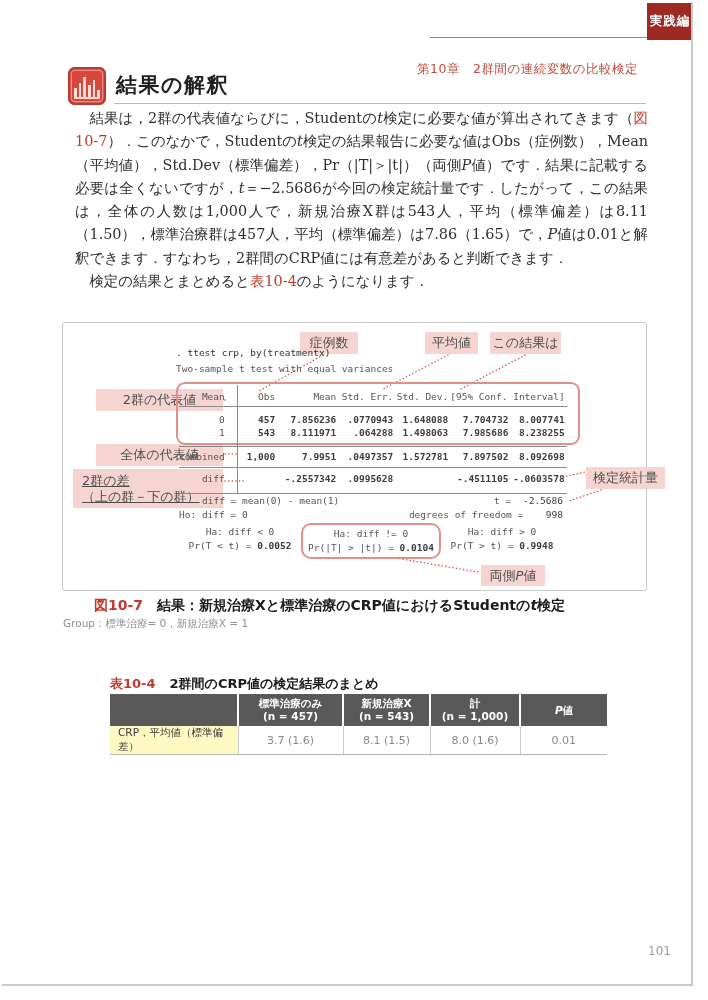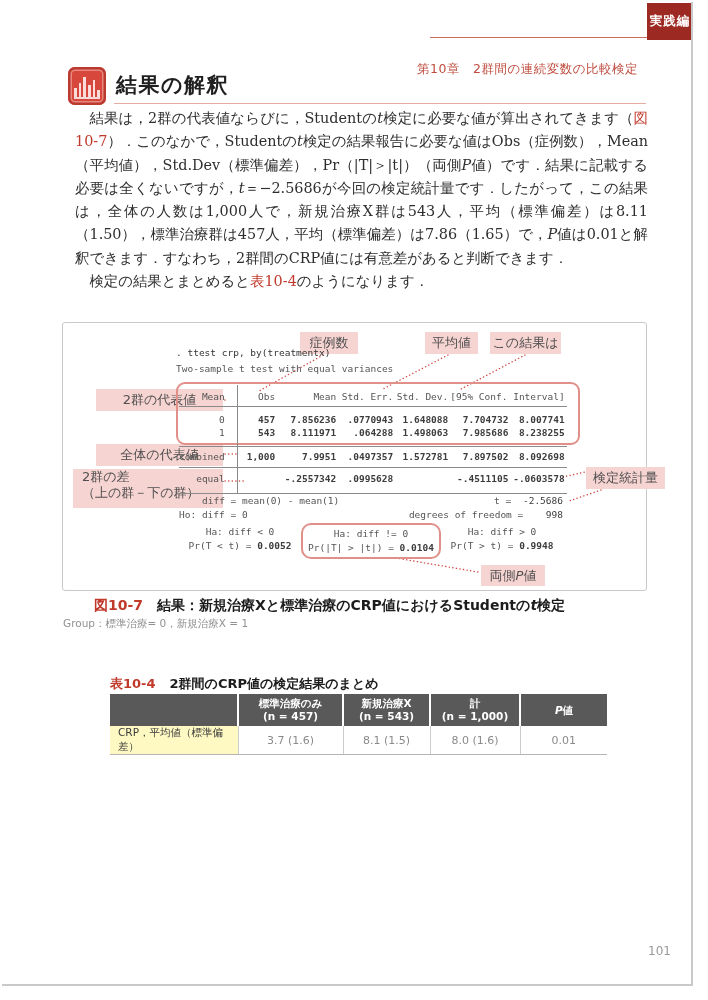--- a/index.html
+++ b/index.html
@@ -40,21 +40,21 @@
   .mono { font-family:"DejaVu Sans Mono","Liberation Mono",monospace; font-size:9.5px; color:#555; white-space:nowrap; }
   .cmd { position:absolute; left:113px; top:24px; font-weight:normal; color:#333; }
   .subtitle { position:absolute; left:113px; top:40px; }
   .redbox { position:absolute; left:113px; top:59px; width:404px; height:63px; border:2px solid #e09089; border-radius:9px; }
   .pl { position:absolute; background:#f6d4d2; color:#4f4f4f; font-size:13px; display:flex; align-items:center; justify-content:center; }
   .pl-obs  { left:237px; top:9px;  width:58px; height:22px; }
   .pl-mean { left:362px; top:9px;  width:53px; height:22px; }
   .pl-sd   { left:427px; top:9px;  width:71px; height:22px; }
   .pl-grp  { left:33px;  top:66px; width:127px; height:22px; }
   .pl-all  { left:33px;  top:121px; width:127px; height:22px; }
-  .pl-diff { left:10px;  top:146px; width:150px; height:39px; flex-direction:column; align-items:flex-start; justify-content:flex-start; padding-left:9px; line-height:16px; }
+  .pl-diff { left:10px;  top:146px; width:150px; height:39px; flex-direction:column; align-items:flex-start; justify-content:center; padding-left:9px; line-height:16px;text-decoration:underline; }
   .pl-tstat{ left:523px; top:144px; width:79px; height:22px; }
   .pl-pval { left:418px; top:242px; width:64px; height:21px; }
 
   
   .stata { position:absolute; left:116px; top:62px; border-collapse:collapse; }
   .stata td { font-family:"DejaVu Sans Mono","Liberation Mono",monospace; font-size:9.5px; color:#555;
     text-align:right; line-height:13px; padding:0 2px 0 0; white-space:nowrap; }
   .stata td.g { padding-right:12px; border-right:1px solid #8a8a8a; }
   .stata thead td { padding-top:5px; padding-bottom:3px; }
   .stata thead { border-bottom:1px solid #8a8a8a; }
@@ -204,21 +204,21 @@
           <td class="num">1,000</td>
           <td class="num">7.9951</td>
           <td class="num">.0497357</td>
           <td class="num">1.572781</td>
           <td class="num">7.897502</td>
           <td class="num">8.092698</td>
         </tr>
       </tbody>
       <tbody class="s3">
         <tr>
-          <td class="g">equal</td>
+          <td class="g">diff</td>
           <td class="num"></td>
           <td class="num">-.2557342</td>
           <td class="num">.0995628</td>
           <td class="num"></td>
           <td class="num">-.4511105</td>
           <td class="num">-.0603578</td>
         </tr>
       </tbody>
     </table>
 

